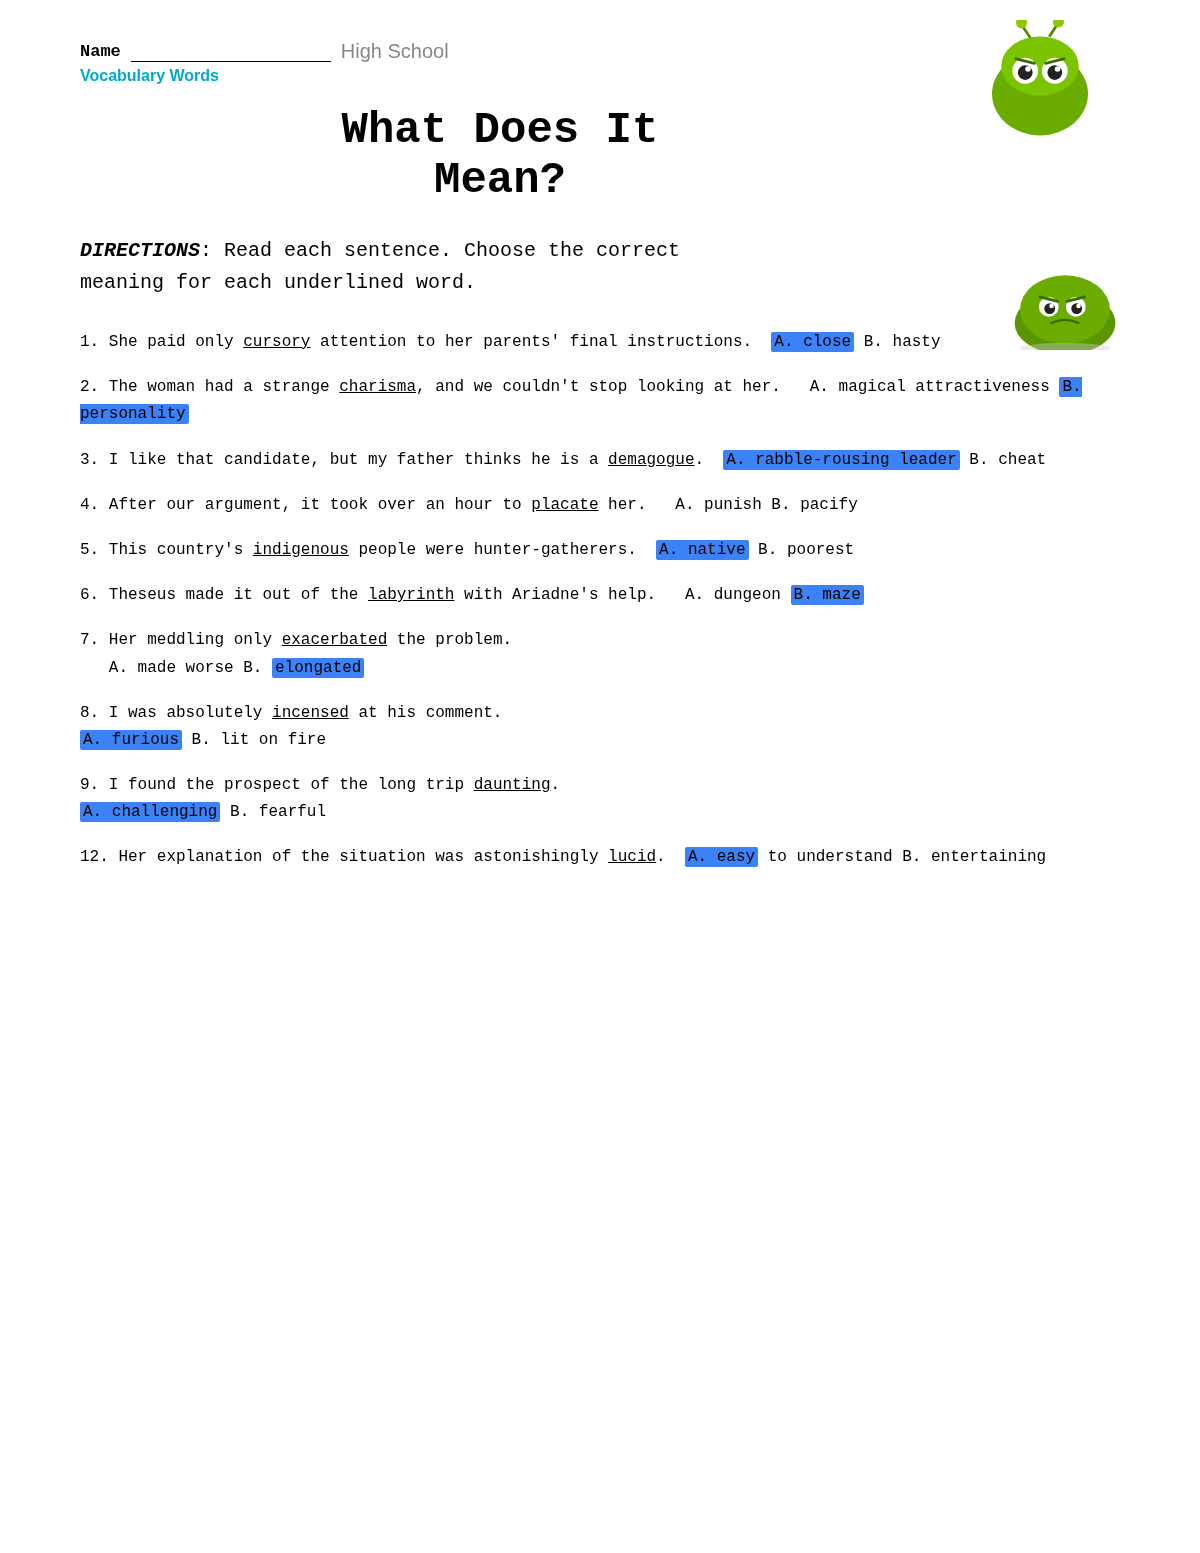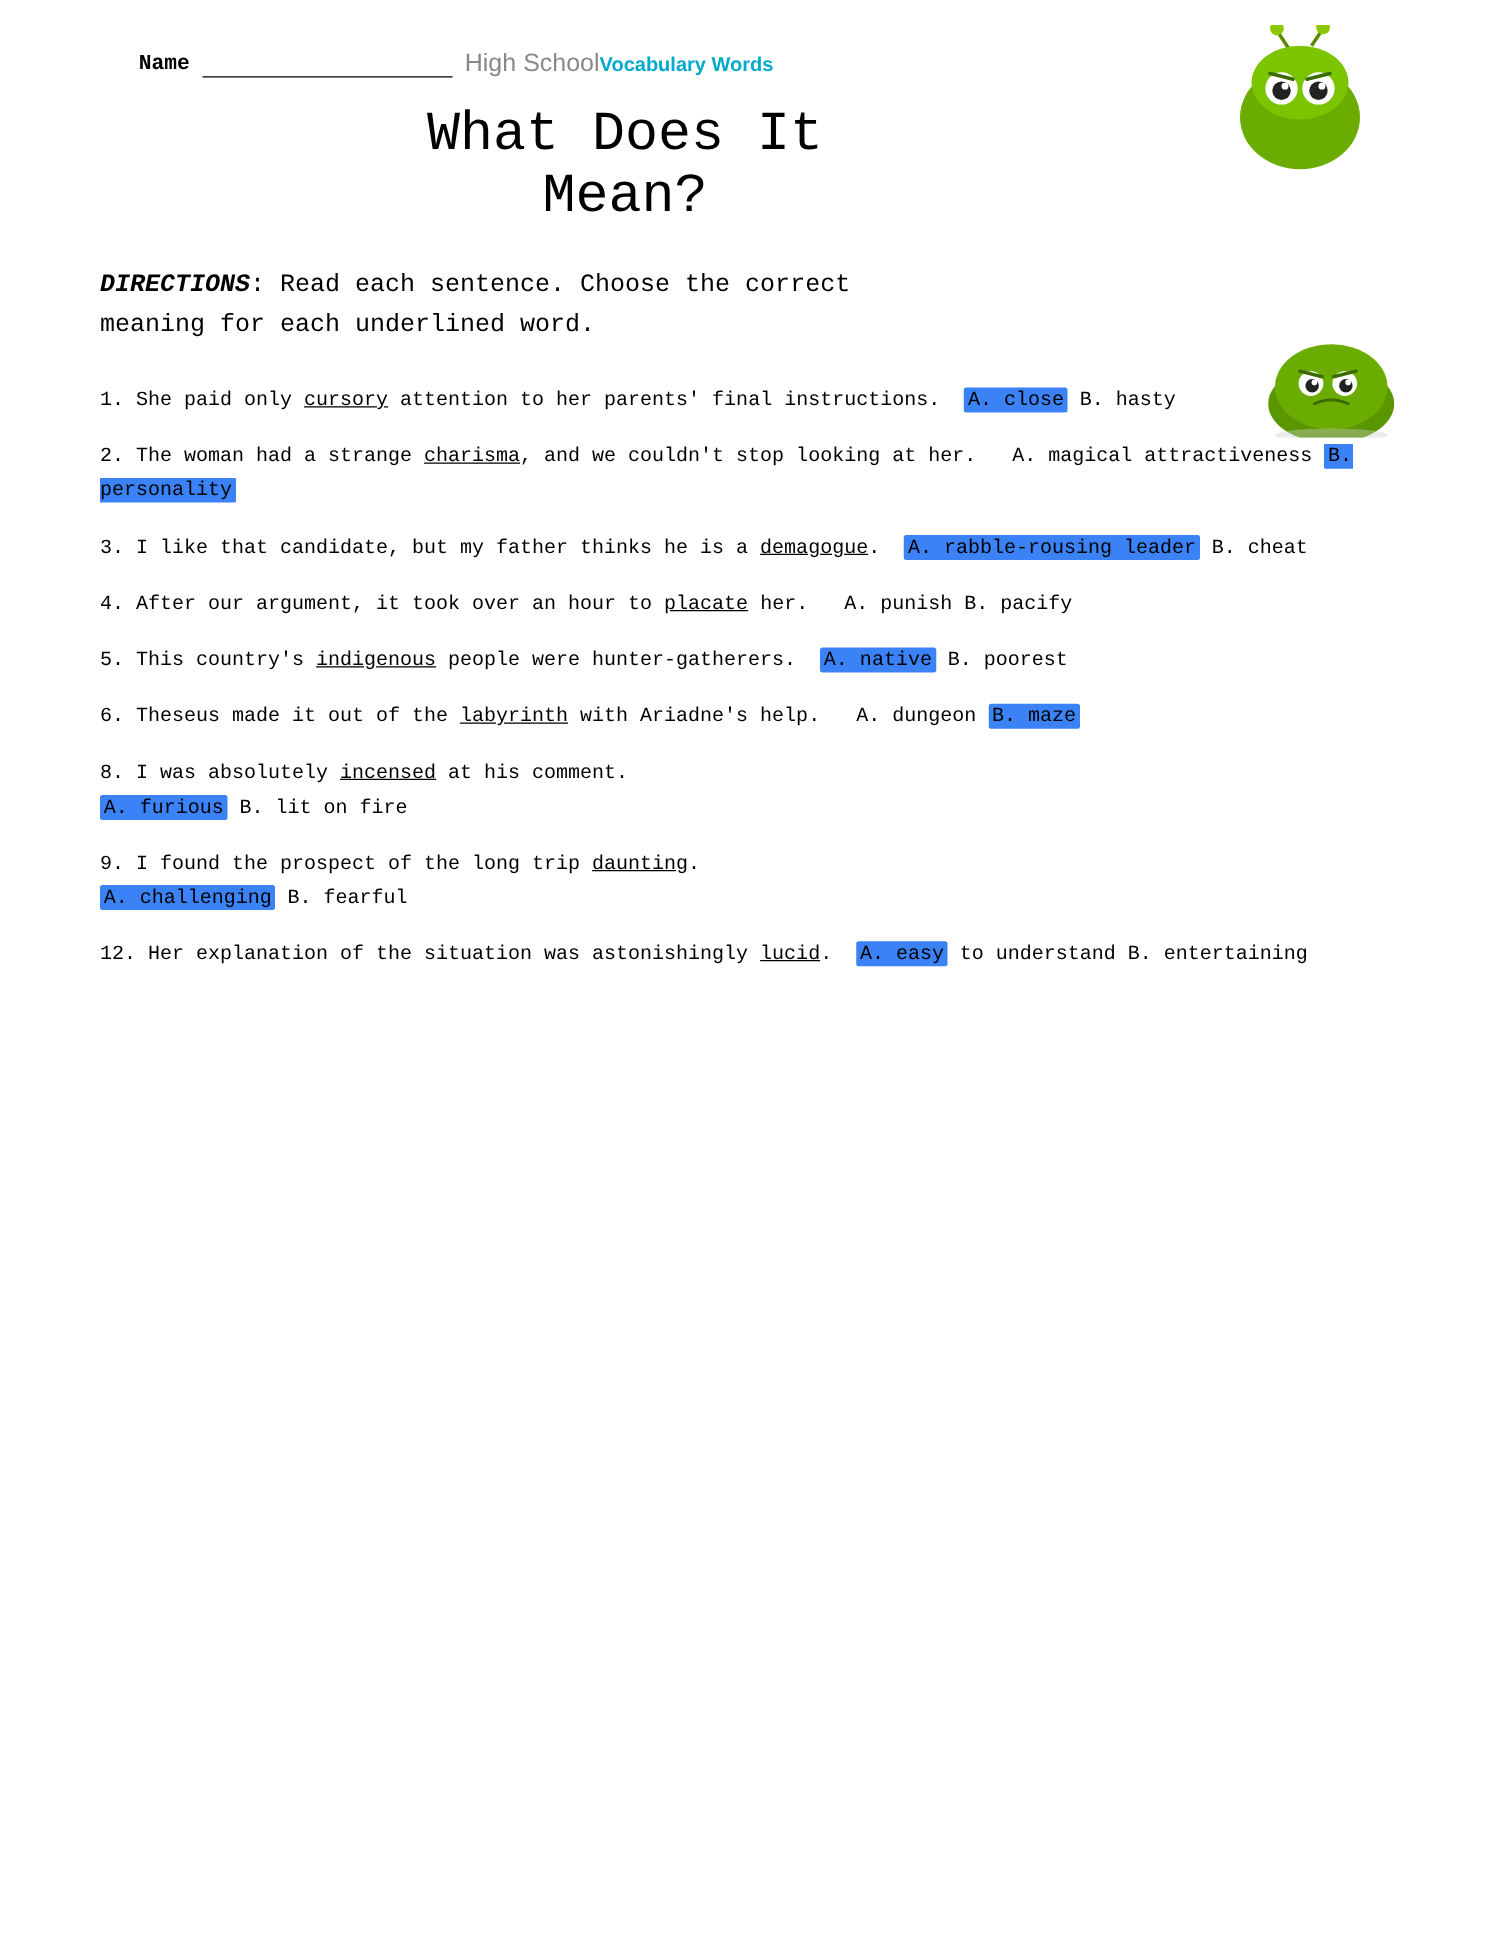--- a/index.html
+++ b/index.html
@@ -17,21 +17,21 @@
 
     .header {
       display: flex;
       justify-content: space-between;
       align-items: flex-start;
       margin-bottom: 10px;
     }
 
     .header-left {
       display: flex;
-      margin-left: 31px;
+      flex-direction: column;
     }
 
     .name-line {
       display: flex;
       align-items: center;
       gap: 10px;
       font-size: 17px;
     }
 
     .name-label {
@@ -72,21 +72,21 @@
       width: 110px;
       height: 90px;
       position: absolute;
       top: 260px;
       right: 80px;
     }
 
     .title {
       text-align: center;
       font-size: 44px;
-      font-weight: normal;
+      font-weight: bold;
       font-family: 'Courier New', Courier, monospace;
       margin-top: 20px;
       margin-bottom: 30px;
       margin-right: 200px;
     }
 
     .directions {
       margin-bottom: 30px;
       font-size: 20px;
       line-height: 1.6;
@@ -201,20 +201,24 @@
   </div>
 
   <div class="question">
     <span>5. This country's <span class="underline-word">indigenous</span> people were hunter-gatherers.&nbsp;&nbsp;<span class="highlight">A. native</span> B. poorest</span>
   </div>
 
   <div class="question">
     <span>6. Theseus made it out of the <span class="underline-word">labyrinth</span> with Ariadne's help.&nbsp;&nbsp; A. dungeon <span class="highlight">B. maze</span></span>
   </div>
 
+  <div class="question">
+    <span>7. Her meddling only <span class="underline-word">exacerbated</span> the problem.<br>
+    &nbsp;&nbsp; A. made worse B. <span class="highlight">elongated</span></span>
+  </div>
 
   <div class="question">
     <span>8. I was absolutely <span class="underline-word">incensed</span> at his comment.<br>
     <span class="highlight">A. furious</span> B. lit on fire</span>
   </div>
 
   <div class="question">
     <span>9. I found the prospect of the long trip <span class="underline-word">daunting</span>.<br>
     <span class="highlight">A. challenging</span> B. fearful</span>
   </div>

